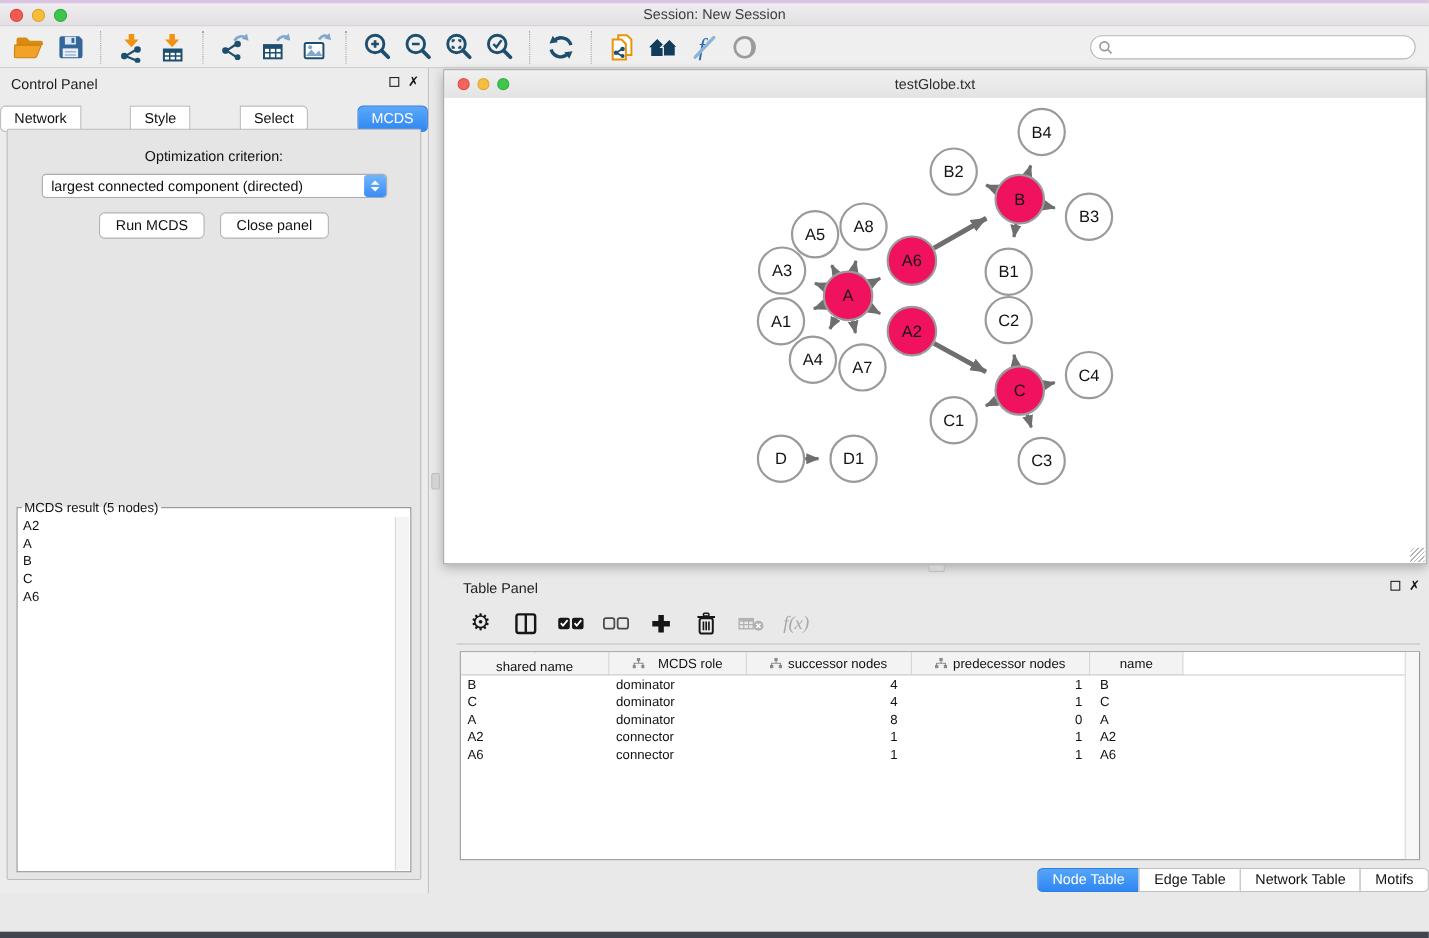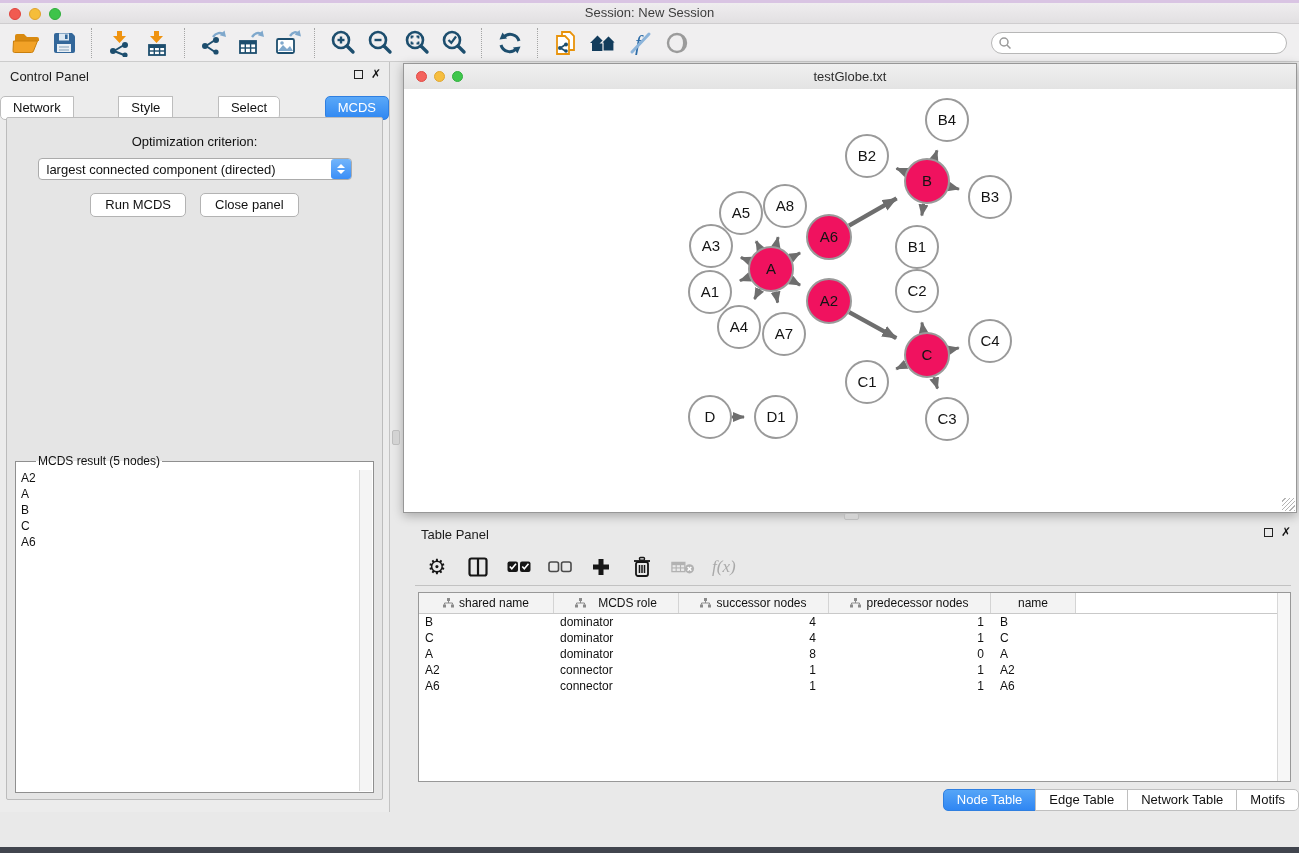--- a/index.html
+++ b/index.html
@@ -66,21 +66,21 @@
   .chev-up { width:0; height:0; border-left:4px solid transparent; border-right:4px solid transparent;
     border-bottom:4px solid #fff; }
   .chev-dn { width:0; height:0; border-left:4px solid transparent; border-right:4px solid transparent;
     border-top:4px solid #fff; }
   .cp-buttons { display:flex; justify-content:center; gap:14px; margin-top:13px; }
   .btn { font-size:13px; color:#111; background:#fff; border:1px solid #b3b3b3;
     border-radius:5px; padding:3px 14px 4px; }
 
   .mcds-fieldset { position:absolute; left:8px; right:8px; top:336px; bottom:6px;
     border:1px solid #8f8f8f; margin:0; padding:0; background:#fff; }
-  .mcds-fieldset legend { font-size:12px; color:#111; margin-left:20px; padding:0 2px; }
+  .mcds-fieldset legend { font-size:12px; color:#111; margin-left:4px; padding:0 2px; }
   .mcds-list { position:absolute; left:1px; right:14px; top:2px; bottom:1px;
     background:#fff; overflow:hidden; }
   .mcds-item { font-size:12px; color:#111; line-height:16px; padding-left:4px; }
   .mcds-scroll { position:absolute; top:2px; bottom:1px; right:1px; width:13px;
     background:#f4f4f4; border-left:1px solid #d9d9d9; }
 
   
   .net-window { position:absolute; left:403px; top:63px; width:894px; height:450px;
     background:#fff; border:1px solid #979797; box-shadow:0 3px 10px rgba(0,0,0,.28); }
   .net-titlebar { position:relative; height:43px;
@@ -538,21 +538,21 @@
         <circle cx="20" cy="10" r="5" fill="#b2b2b2"></circle>
         <path d="M18 8 l4 4 M22 8 l-4 4" stroke="#fff" stroke-width="1.6"></path>
       </svg>
     </span>
     <span class="tp-icon" style="width:auto">
       <span class="fx-label">f(x)</span>
     </span>
   </div>
   <div class="tp-table">
     <div class="thead">
-        <div class="th" style="width: 135px;">
+        <div class="th" style="width: 135px; flex-direction: column;">
           <svg width="11" height="10" viewBox="0 0 11 10">
             <rect x="4" y="0" width="3" height="3" fill="#8a8a8a"></rect>
             <rect x="0" y="6.5" width="3" height="3" fill="#8a8a8a"></rect>
             <rect x="8" y="6.5" width="3" height="3" fill="#8a8a8a"></rect>
             <path d="M5.5 3 v2 M1.5 6.5 v-1.5 h8 v1.5" fill="none" stroke="#8a8a8a" stroke-width="1"></path>
           </svg>
           <span>shared name</span>
         </div>
         <div class="th" style="width: 125px; gap: 12px;">
           <svg width="11" height="10" viewBox="0 0 11 10">

